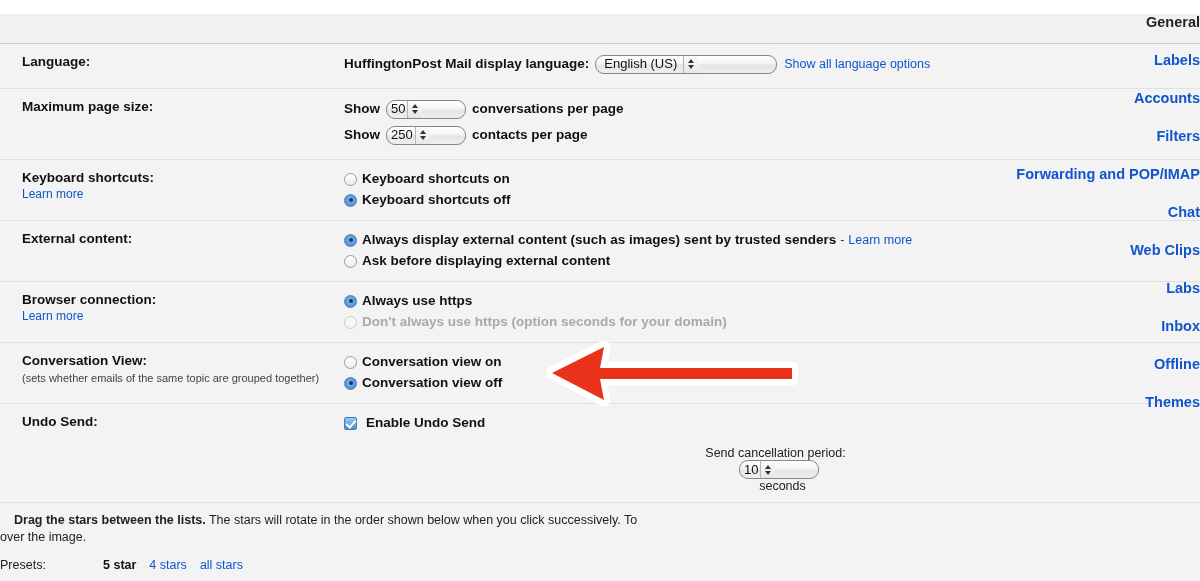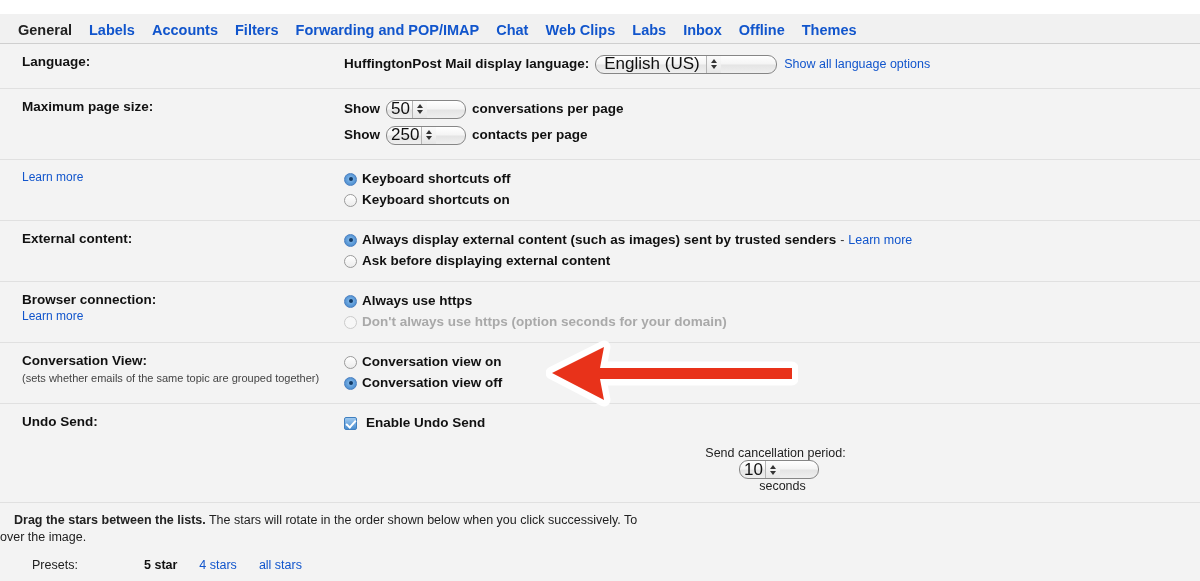--- a/index.html
+++ b/index.html
@@ -16,20 +16,21 @@
 
   
   .tabbar {
     height:30px;
     background:#f1f1f1;
     padding-left:18px;
     display:flex;
     align-items:flex-end;
     gap:17px;
     border-bottom:1px solid #cfcfcf;
+    flex-direction:column;
   }
   .tab {
     font-size:14.5px;
     font-weight:bold;
     color:#1155cc;
     line-height:17px;
     padding-bottom:4px;
     cursor:pointer;
     white-space:nowrap;
   }
@@ -136,21 +137,21 @@
   .select {
     display:inline-flex;
     align-items:stretch;
     height:19px;
     border:1px solid #868686;
     border-radius:9px;
     background:linear-gradient(#ffffff 0%,#f4f4f4 48%,#e4e4e4 52%,#efefef 100%);
     box-shadow:0 1px 0 rgba(255,255,255,.8) inset;
     overflow:hidden;
     vertical-align:middle;
-    font-size:17px;
+    font-size:13px;
     cursor:pointer;
   }
   .select .sv {
     padding:0 6px 0 8px;
     display:flex; align-items:center;
     color:#111;
     white-space:nowrap;
     overflow:hidden;
   }
   .select .sarrows {
@@ -189,21 +190,21 @@
     font-weight:bold;
     font-size:13.5px;
     color:#111;
     margin-left:6px;
   }
   .line-flex { display:flex; align-items:center; line-height:22px; margin-bottom:4px;}
 
   
   .stars-desc { font-size:12.5px; line-height:17px; color:#222; }
   .stars-desc b { font-weight:bold;margin-left:14px; }
-  .presets-line { display:flex; align-items:flex-start; margin-top:12px; gap:9px; font-size:12.5px;margin-left:32px;}
+  .presets-line { display:flex; align-items:flex-start; margin-top:12px; gap:0; font-size:12.5px;}
   .presets-label { color:#222; width:103px; }
   .preset-active { font-weight:bold; color:#111; margin-right:13px; }
   .preset-link { color:#1155cc; cursor:pointer; margin-right:13px; }
 
   
   .arrow-anno {
     position:absolute;
     left:202px;
     top:-14px;
     width:252px;
@@ -276,30 +277,31 @@
             <span class="tri-down"></span>
         </span>
       </span>
       <span class="suffix">contacts per page</span>
     </div>
   </div>
 </div>
 
 <div class="row">
   <div class="label">
+    <div class="label-title">Keyboard shortcuts:</div>
     <div class="link small">Learn more</div>
   </div>
   <div class="content">
+    <div class="opt-line">
+      <span class="radio"></span>
+      <span class="opt-text">Keyboard shortcuts on</span>
+    </div>
     <div class="opt-line">
       <span class="radio checked"></span>
       <span class="opt-text">Keyboard shortcuts off</span>
-    </div>
-    <div class="opt-line">
-      <span class="radio"></span>
-      <span class="opt-text">Keyboard shortcuts on</span>
     </div>
   </div>
 </div>
 
 <div class="row">
   <div class="label">
     <div class="label-title">External content:</div>
   </div>
   <div class="content">
     <div class="opt-line">

